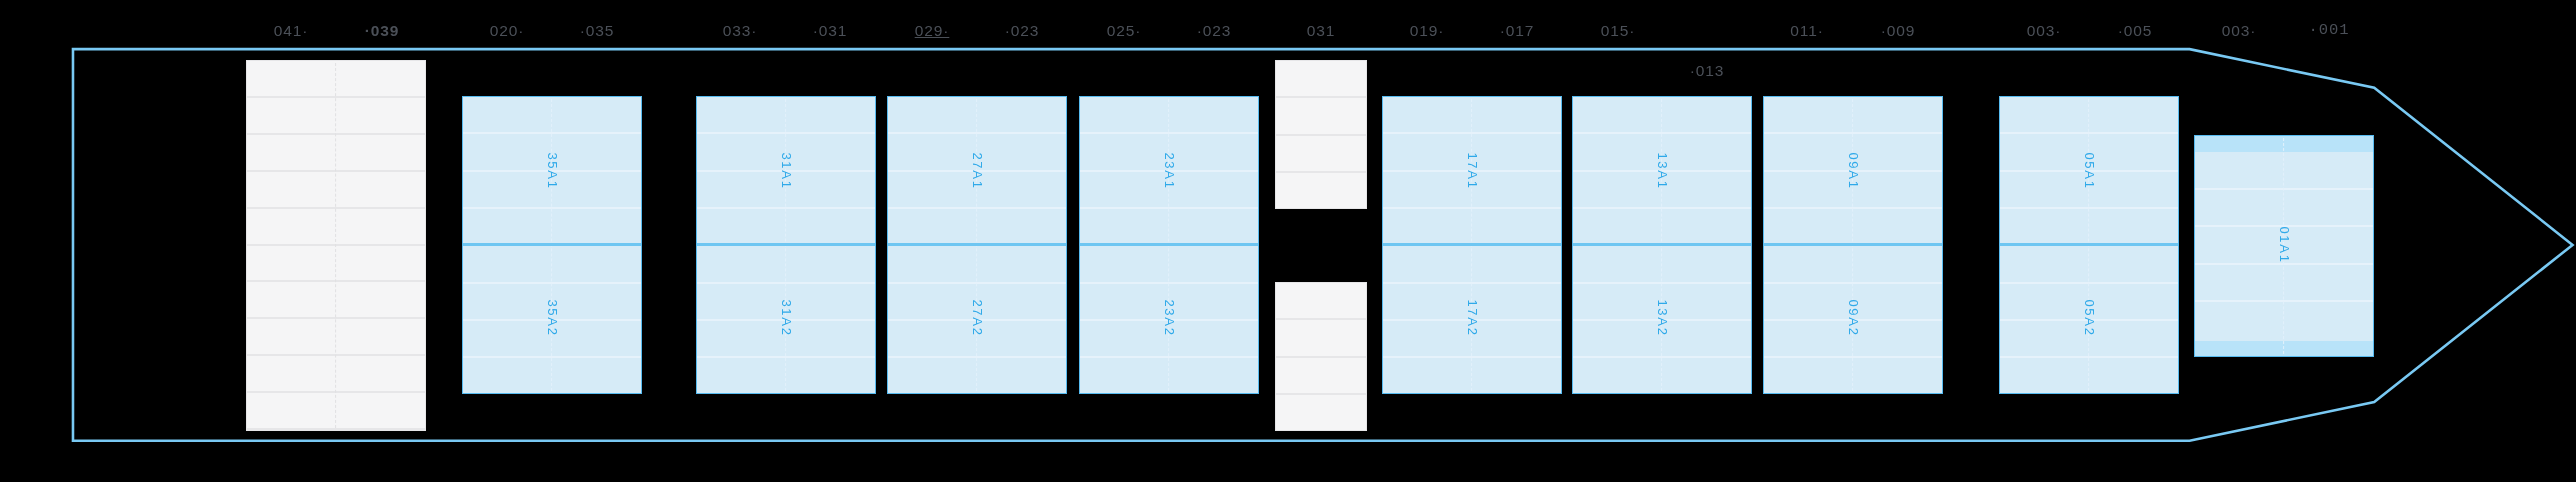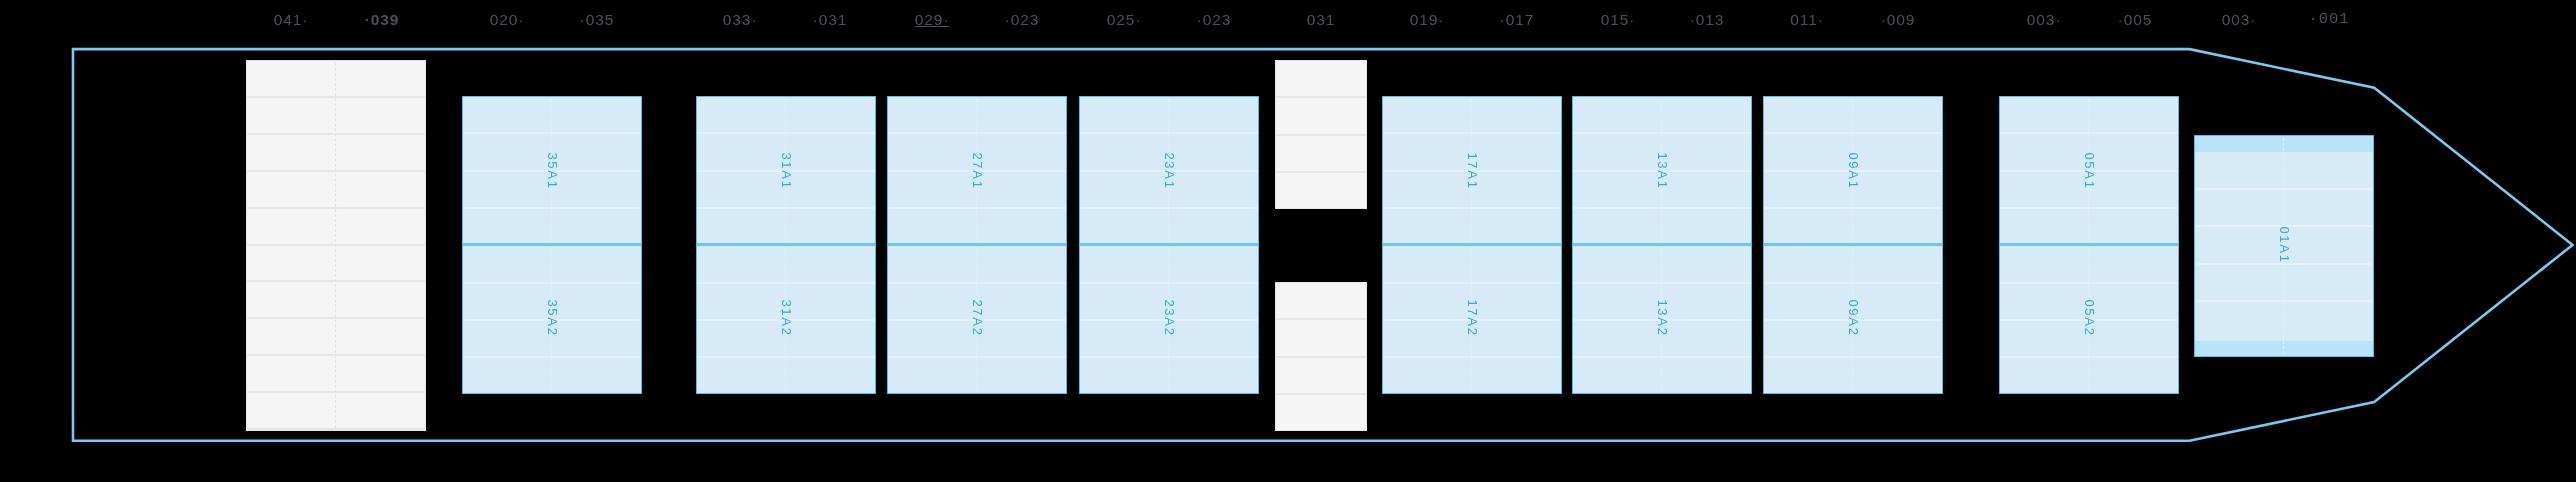--- a/index.html
+++ b/index.html
@@ -1,20 +1,20 @@
 <!DOCTYPE html>
 <html style="font-size:13.7px"><head>
 <meta charset="utf-8">
 <style>
   html,body{margin:0;padding:0;background:#000;}
   .stage{
     position:relative;width:2576px;height:483px;background:var(--bg,#000);
     font-family:"Liberation Sans",sans-serif;overflow:hidden;
   }
-  .ruler{position:absolute;left:0;top:5px;width:100%;height:26px;}
+  .ruler{position:absolute;left:0;top:16px;width:100%;height:26px;}
   .ruler-label{
     position:absolute;top:6px;transform:translateX(-50%);
     font-size:15.5px;font-weight:400;letter-spacing:0.9px;
     color:var(--ruler-text,#4b5058);white-space:nowrap;line-height:17px;
   }
   .hull-svg{position:absolute;left:0;top:0;}
   .hull-poly{fill:none;stroke:var(--hull-stroke,#79c9f3);stroke-width:3;}
   .grid{
     position:absolute;background:var(--grid-fill,#f5f5f6);
     border:1.7px solid var(--grid-line,#e6e6e8);box-sizing:border-box;
@@ -60,21 +60,21 @@
       <span class="ruler-label" style="left: 740px;">033·</span>
       <span class="ruler-label" style="left: 830px;">·031</span>
       <span class="ruler-label" style="left: 932px; text-decoration: underline;">029·</span>
       <span class="ruler-label" style="left: 1022px;">·023</span>
       <span class="ruler-label" style="left: 1124px;">025·</span>
       <span class="ruler-label" style="left: 1214px;">·023</span>
       <span class="ruler-label" style="left: 1321px;">031</span>
       <span class="ruler-label" style="left: 1427px;">019·</span>
       <span class="ruler-label" style="left: 1517px;">·017</span>
       <span class="ruler-label" style="left: 1618px;">015·</span>
-      <span class="ruler-label" style="left: 1707px;">·013</span>
+      <span class="ruler-label" style="left: 1707px; margin-top: 40px;">·013</span>
       <span class="ruler-label" style="left: 1807px;">011·</span>
       <span class="ruler-label" style="left: 1898px;">·009</span>
       <span class="ruler-label" style="left: 2044px;">003·</span>
       <span class="ruler-label" style="left: 2135px;">·005</span>
       <span class="ruler-label" style="left: 2239px; text-align: center;">003·</span>
       <span class="ruler-label" style="left: 2329px; font-family: Liberation Mono, monospace;">·001</span>
     </div>
   <div id="deck">
       <div class="grid" style="left: 246px; top: 60px; width: 180px; height: 371px;">
         <div class="grid-row"></div>

